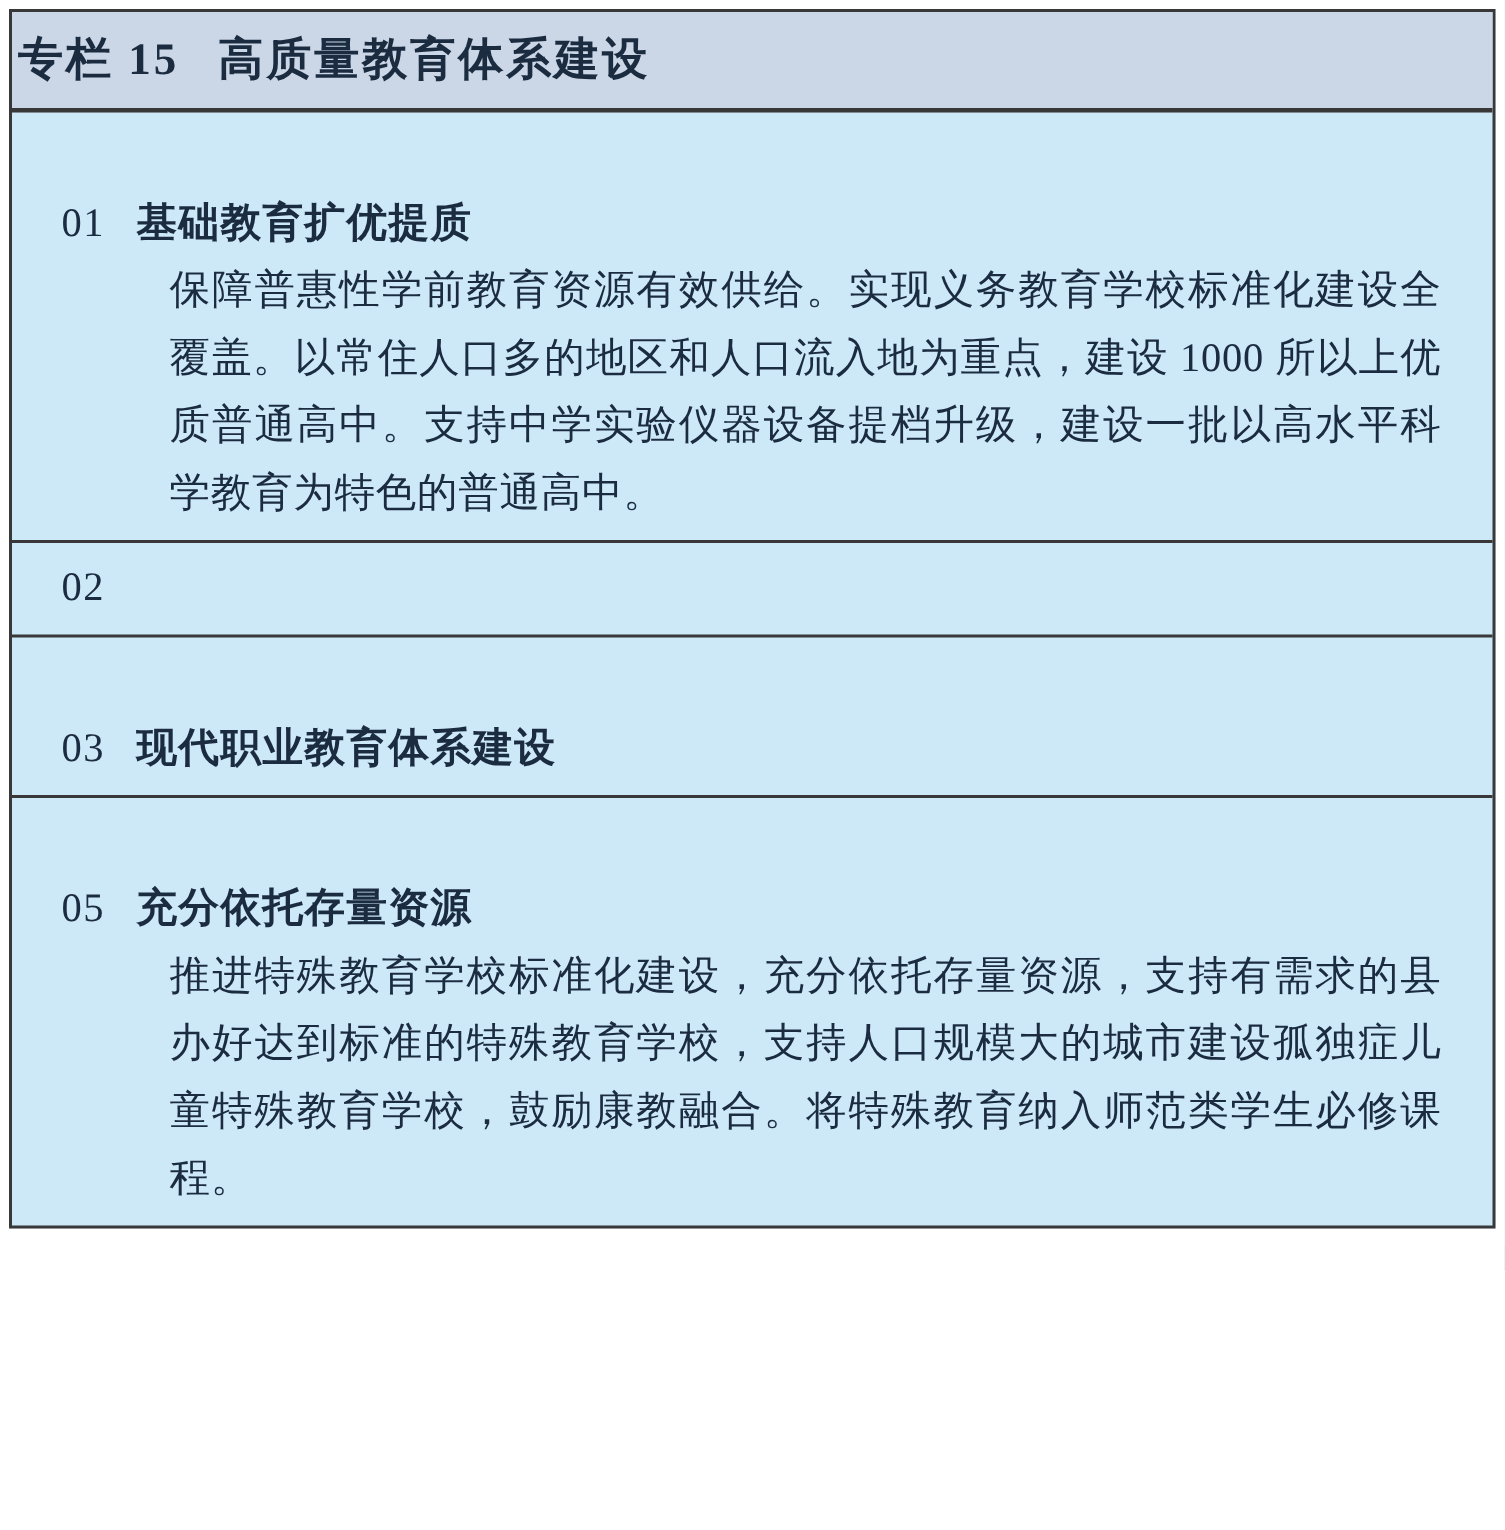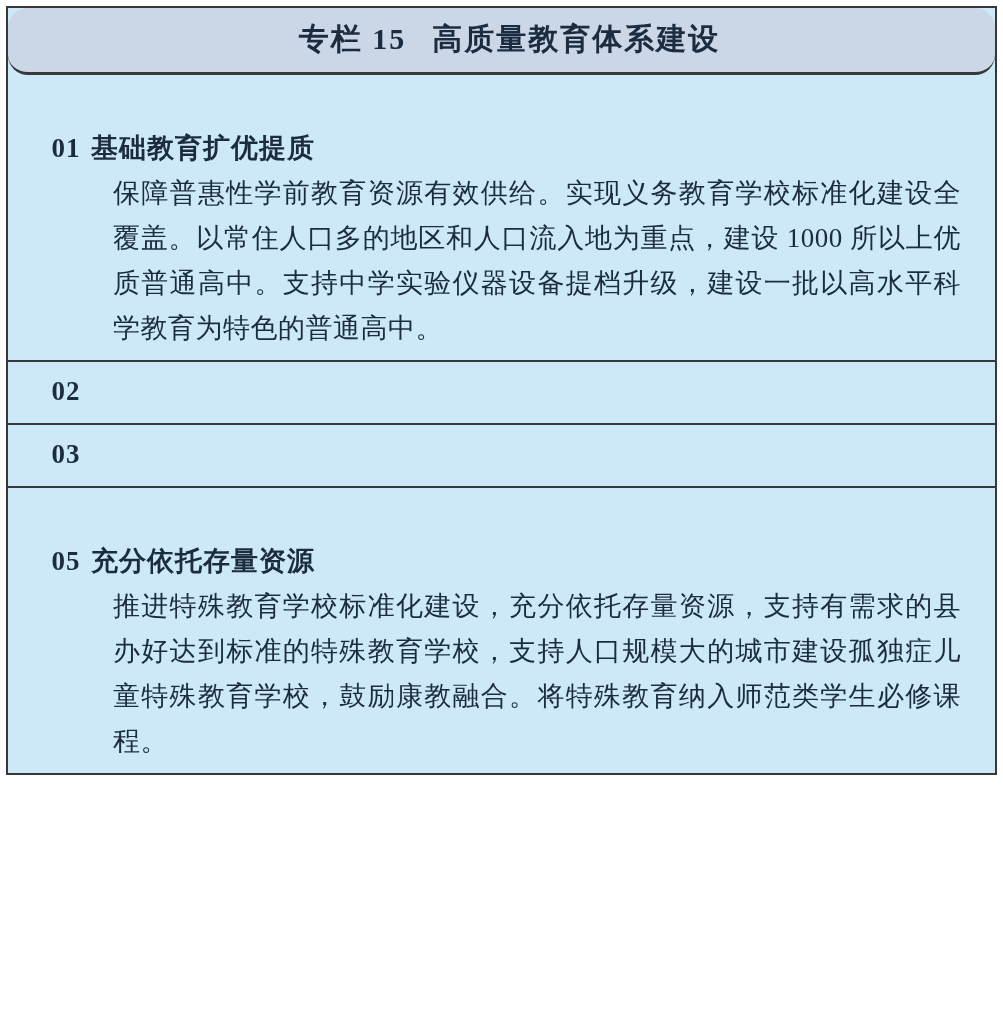--- a/index.html
+++ b/index.html
@@ -17,46 +17,44 @@
   .panel{
     box-sizing:border-box;
     width:991px;
     margin:6px auto 12px auto;
     border:2px solid var(--border);
     background:var(--body-bg);
   }
   .panel-header{
     background:var(--header-bg);
     border-bottom:3px solid var(--border);
-    text-align:center;
-    padding:11px 0 12px 16px;
+    text-align:left;
+    padding:11px 0 12px 4px;
     font-size:30px;
     font-weight:bold;
     letter-spacing:2px;
-    border-radius:20px;
   }
   .panel-header .hdr-label{margin-right:26px;}
   .section{
     padding:7px 34px 9px 33px;
     font-size:27px;
     line-height:45px;
   }
   .section + .section{
     border-top:2px solid var(--border);
   }
   .section-title-row{
     display:flex;
     align-items:baseline;
   }
   .section-number{
     width:50px;
     flex:0 0 50px;
-    font-weight:bold;
+    font-weight:normal;
     letter-spacing:1px;
-    text-align:center;
   }
   .section-title{
     font-weight:bold;
     letter-spacing:1px;
     margin-top:44px;
   }
   .section-body{
     margin-left:72px;
     text-align:justify;
     text-justify:inter-ideograph;
@@ -82,20 +80,21 @@
 
   <div class="section">
     <div class="section-title-row">
       <span class="section-number">02</span>
     </div>
   </div>
 
   <div class="section">
     <div class="section-title-row">
       <span class="section-number">03</span>
+      <span class="section-title">现代职业教育体系建设</span>
     </div>
   </div>
 
   <div class="section">
     <div class="section-title-row">
       <span class="section-number">05</span>
       <span class="section-title">充分依托存量资源</span>
     </div>
     <div class="section-body">推进特殊教育学校标准化建设，充分依托存量资源，支持有需求的县办好达到标准的特殊教育学校，支持人口规模大的城市建设孤独症儿童特殊教育学校，鼓励康教融合。将特殊教育纳入师范类学生必修课程。</div>
   </div>

